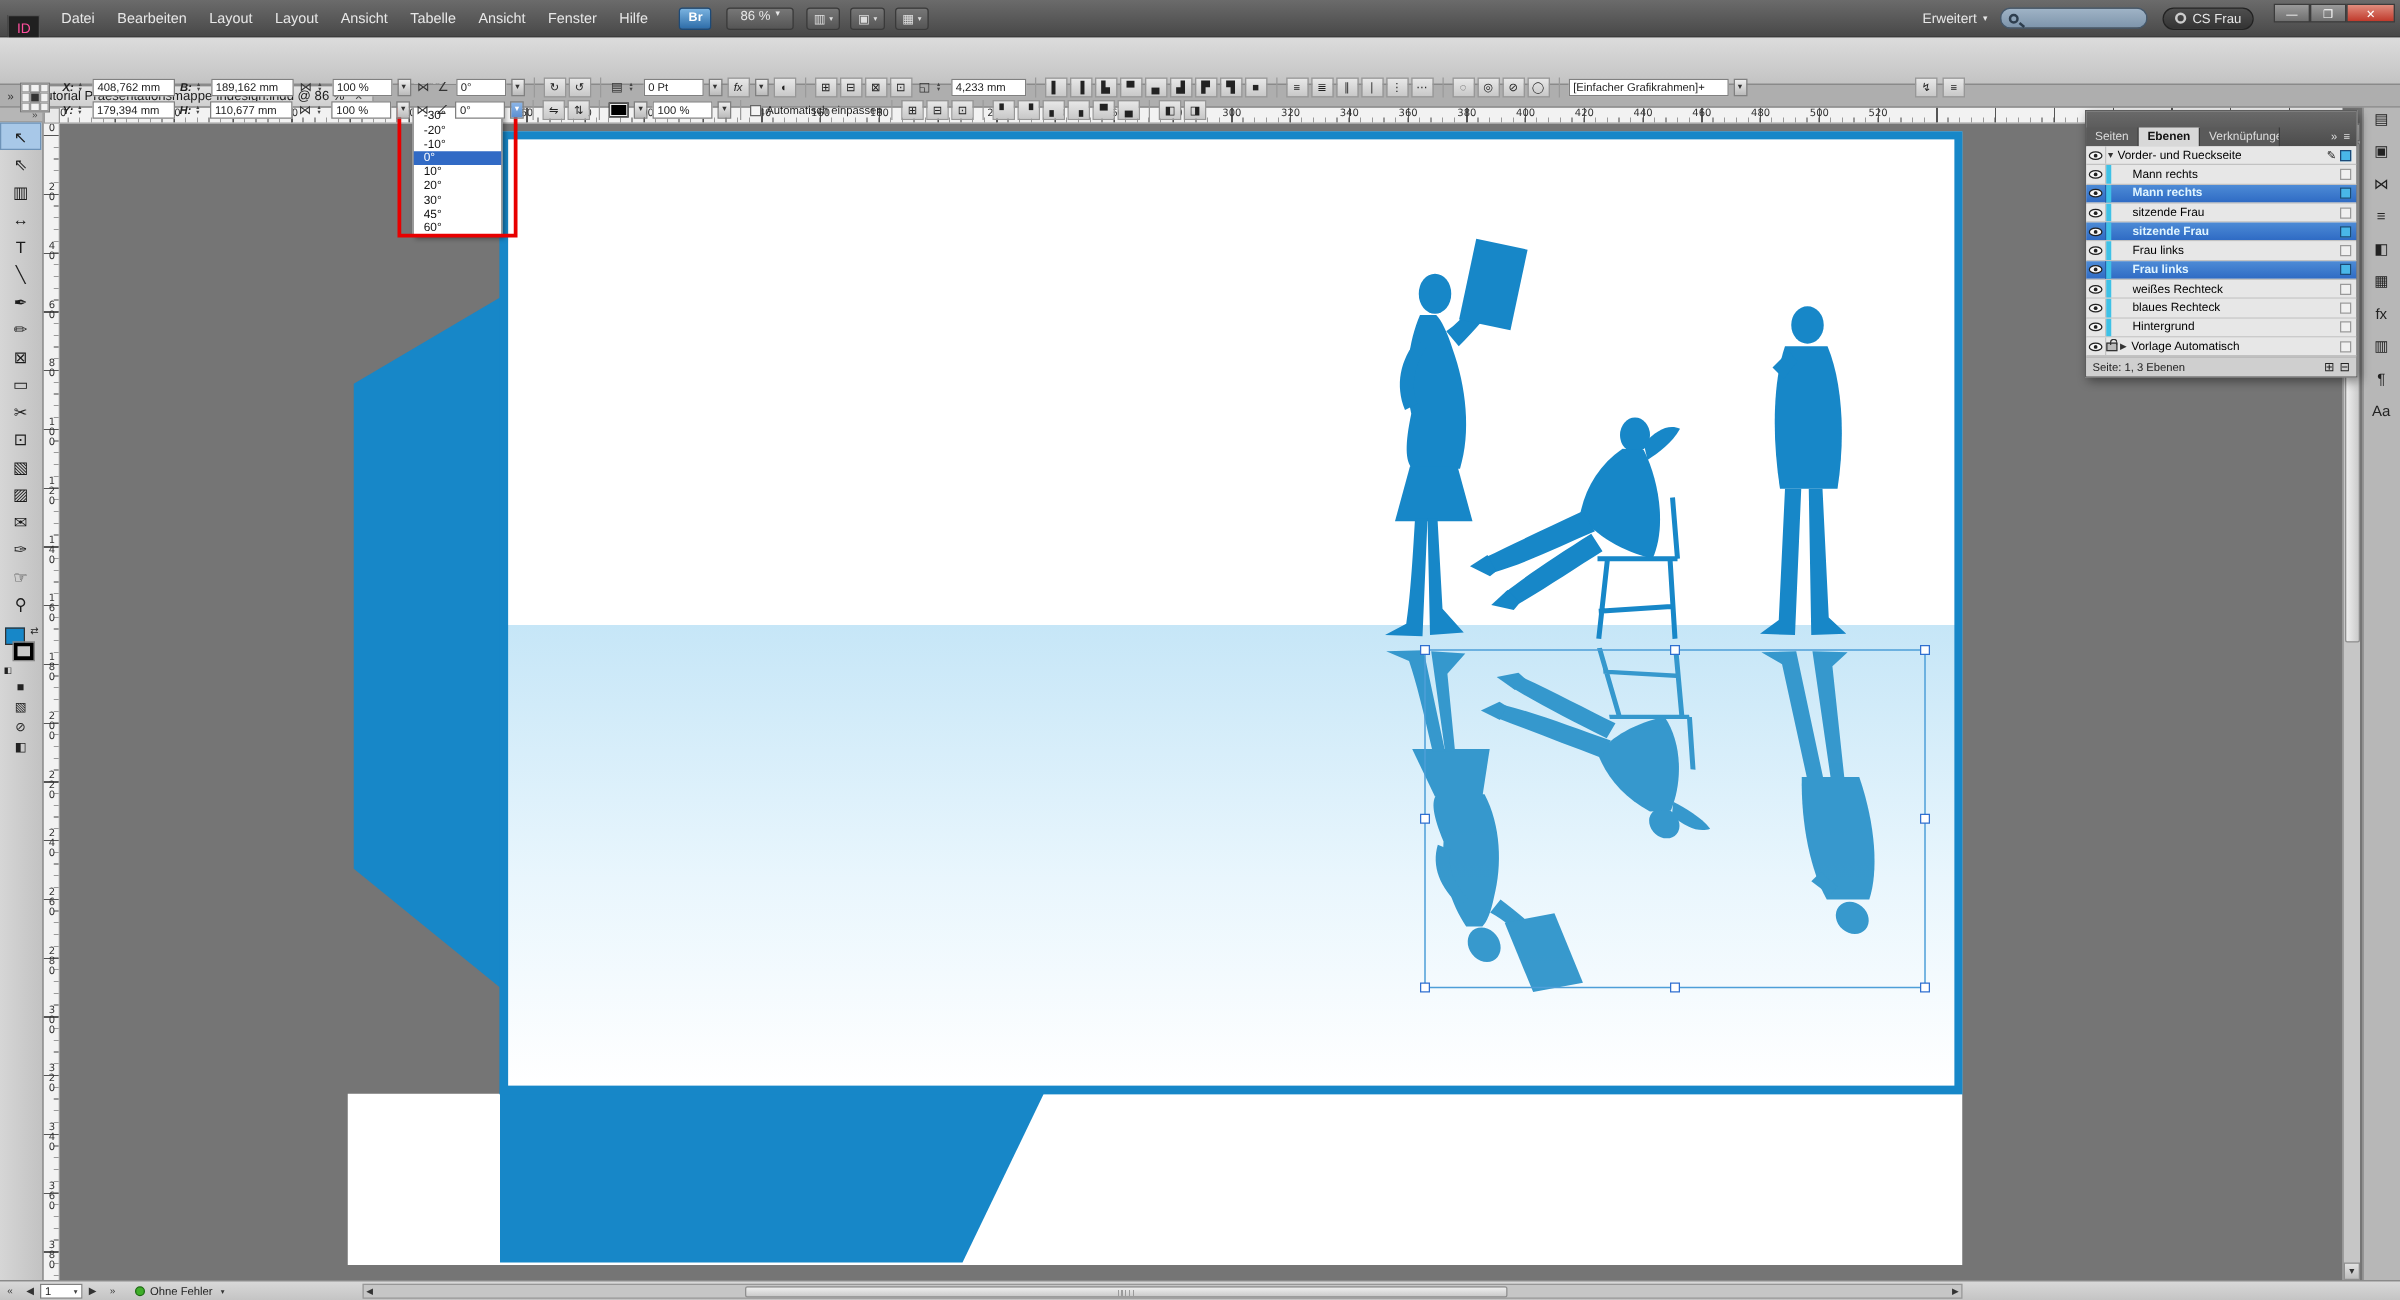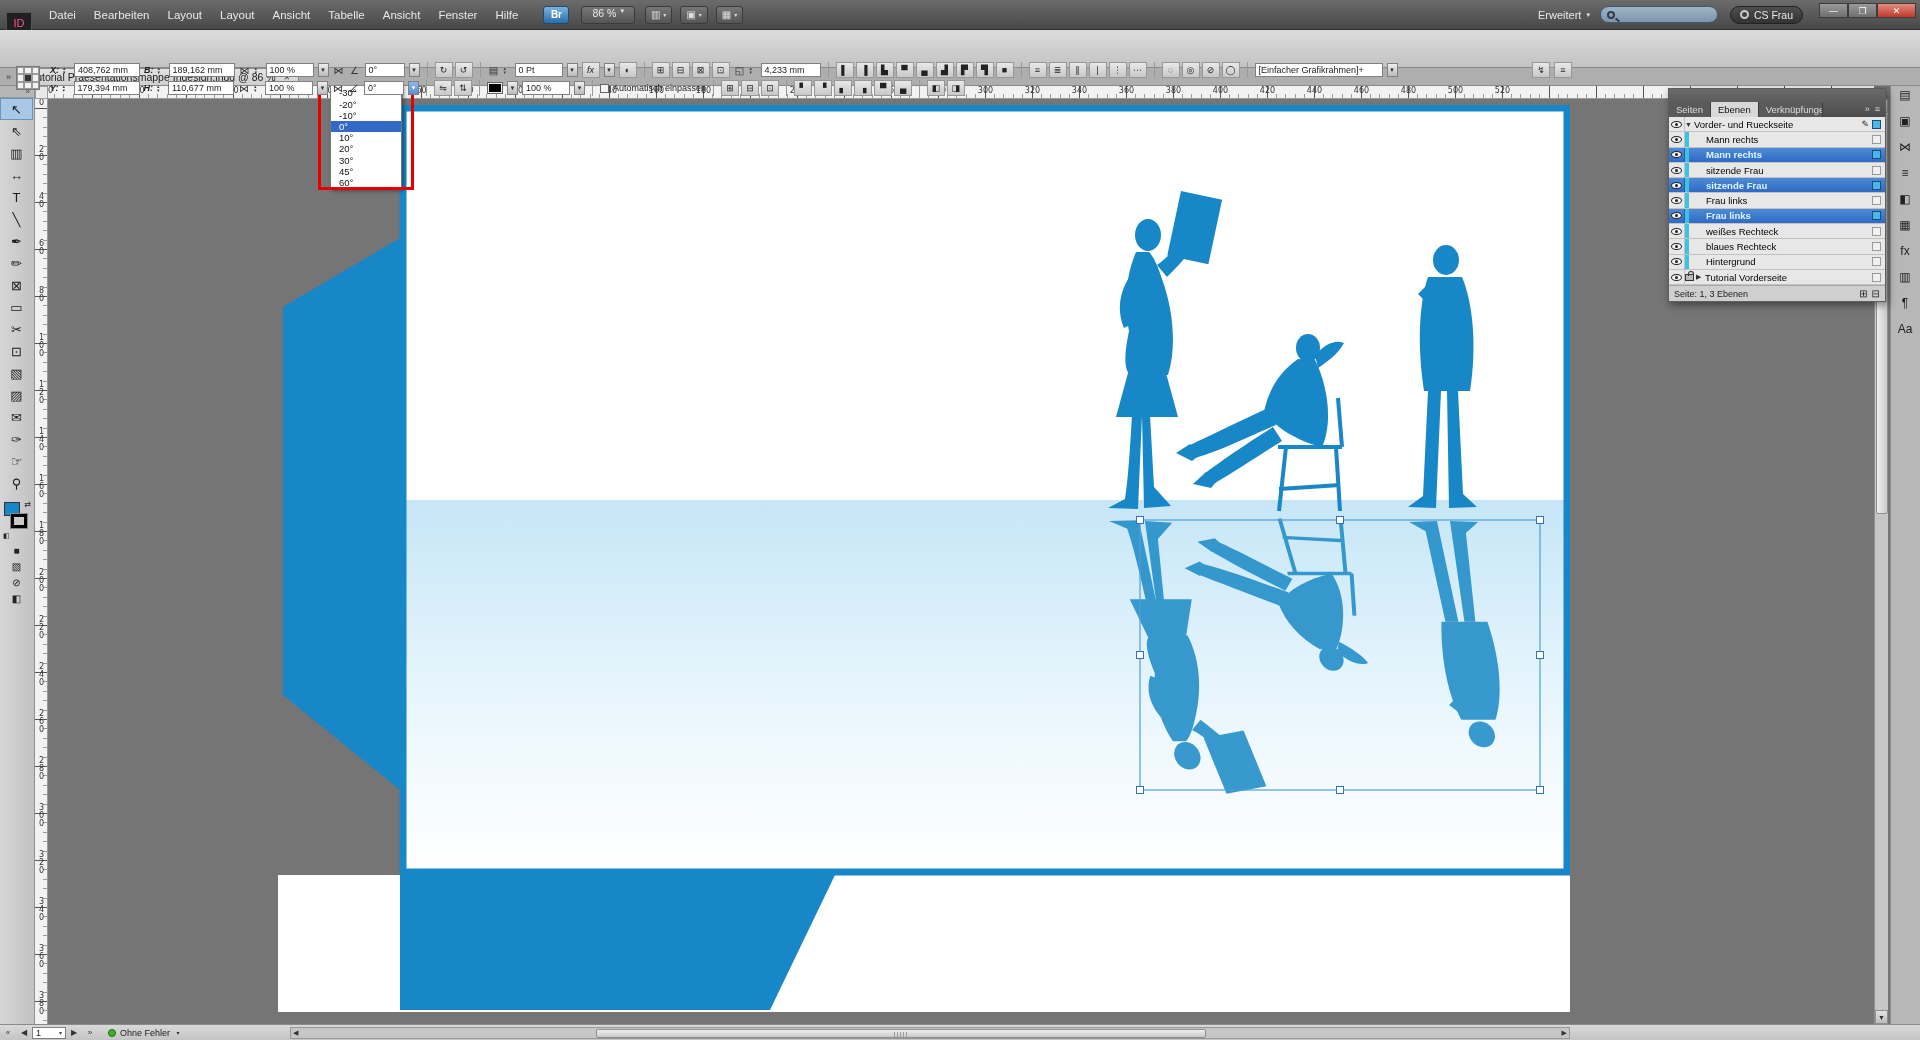--- a/index.html
+++ b/index.html
@@ -122,21 +122,21 @@
   #dock{position:absolute;left:1890px;top:68px;width:30px;height:956px;background:#b7b7b7;border-left:1px solid #8a8a8a;z-index:15}
   .dockhead{height:14px;font-size:9px;color:#333;text-align:center;background:#a5a5a5;border-bottom:1px solid #8f8f8f}
   .dicon{width:28px;height:26px;display:flex;align-items:center;justify-content:center;font-size:12px;color:#222;font-style:normal}
 
   
   #layers-panel{position:absolute;left:1668px;top:88px;width:218px;z-index:40;box-shadow:2px 3px 8px rgba(0,0,0,.45);
     border:1px solid #5d5d5d;background:#d8d8d8;font-size:9.5px}
   .ptabs{height:28px;background:linear-gradient(#6a6a6a,#4c4c4c);display:flex;align-items:flex-end;color:#ddd}
   .ptab{height:15px;padding:0 7px;display:flex;align-items:center;background:#5a5a5a;border-right:1px solid #3d3d3d;
     font-size:9.5px;white-space:nowrap;overflow:hidden;max-width:64px}
-  .ptab.active{background:#d8d8d8;color:#111;font-weight:normal}
+  .ptab.active{background:#d8d8d8;color:#111;font-weight:bold}
   .ptabs .right{margin-left:auto;display:flex;gap:5px;padding:0 5px 3px 0;font-size:9px}
   .lrow{height:15.3px;display:flex;align-items:center;border-bottom:1px solid #c2c2c2;background:#e7e7e7;position:relative}
   .lrow.sel{background:linear-gradient(#4d8bd6,#2f6bc4);color:#dff4ff;font-weight:bold}
   .eyebox{width:16px;display:flex;align-items:center;justify-content:center;border-right:1px solid #c2c2c2;align-self:stretch}
   .lrow.sel .eyebox{border-right-color:#2a5ea8}
   .eye{width:11px;height:7px;border:1px solid #222;border-radius:50%;position:relative;background:#f8f8f8}
   .eye::after{content:"";position:absolute;left:3px;top:1px;width:3px;height:3px;background:#222;border-radius:50%}
   .strip{width:4px;align-self:stretch;background:#3ec1e6;margin-right:3px}
   .tri{font-size:7px;width:9px;color:#333}
   .lname{flex:1;white-space:nowrap;overflow:hidden}
@@ -904,21 +904,21 @@
           <span class="ind"></span>
         </div>
       </div>
 
     <div class="lrow">
       <span class="eyebox">
           <span class="eye"></span>
         </span>
       <span class="lockicon"></span>
       <span class="tri">▶</span>
-      <span class="lname">Tutorial Vorderseite</span>
+      <span class="lname">Vorlage Automatisch</span>
       <span class="ind"></span>
     </div>
 
     <div class="pstatus">
       <span>Seite: 1, 3 Ebenen</span>
       <span class="right">
         <span>⊞</span>
         <span>⊟</span>
       </span>
     </div>

